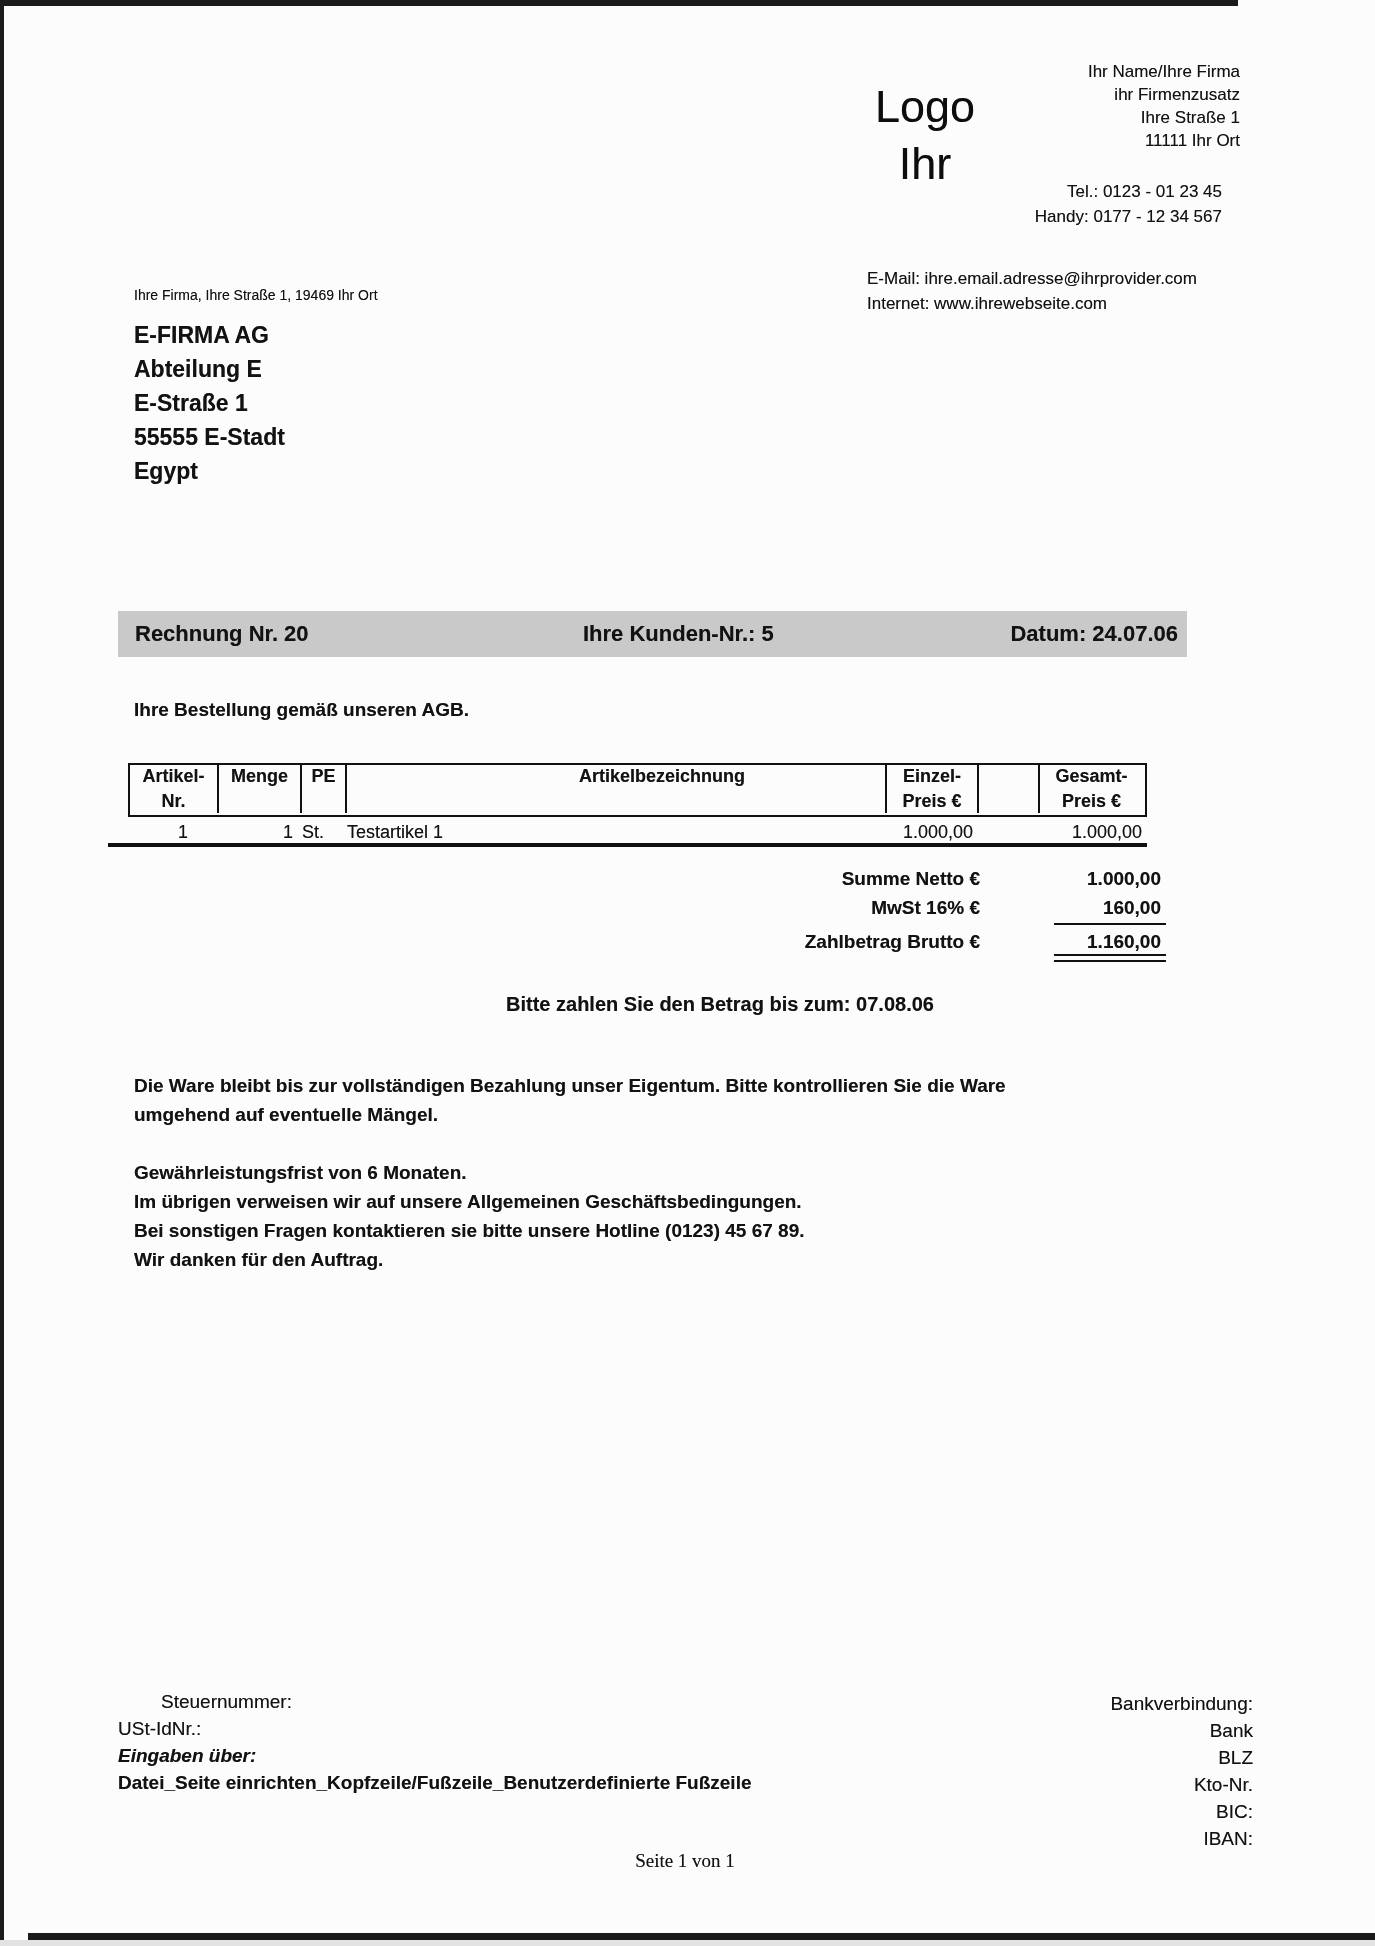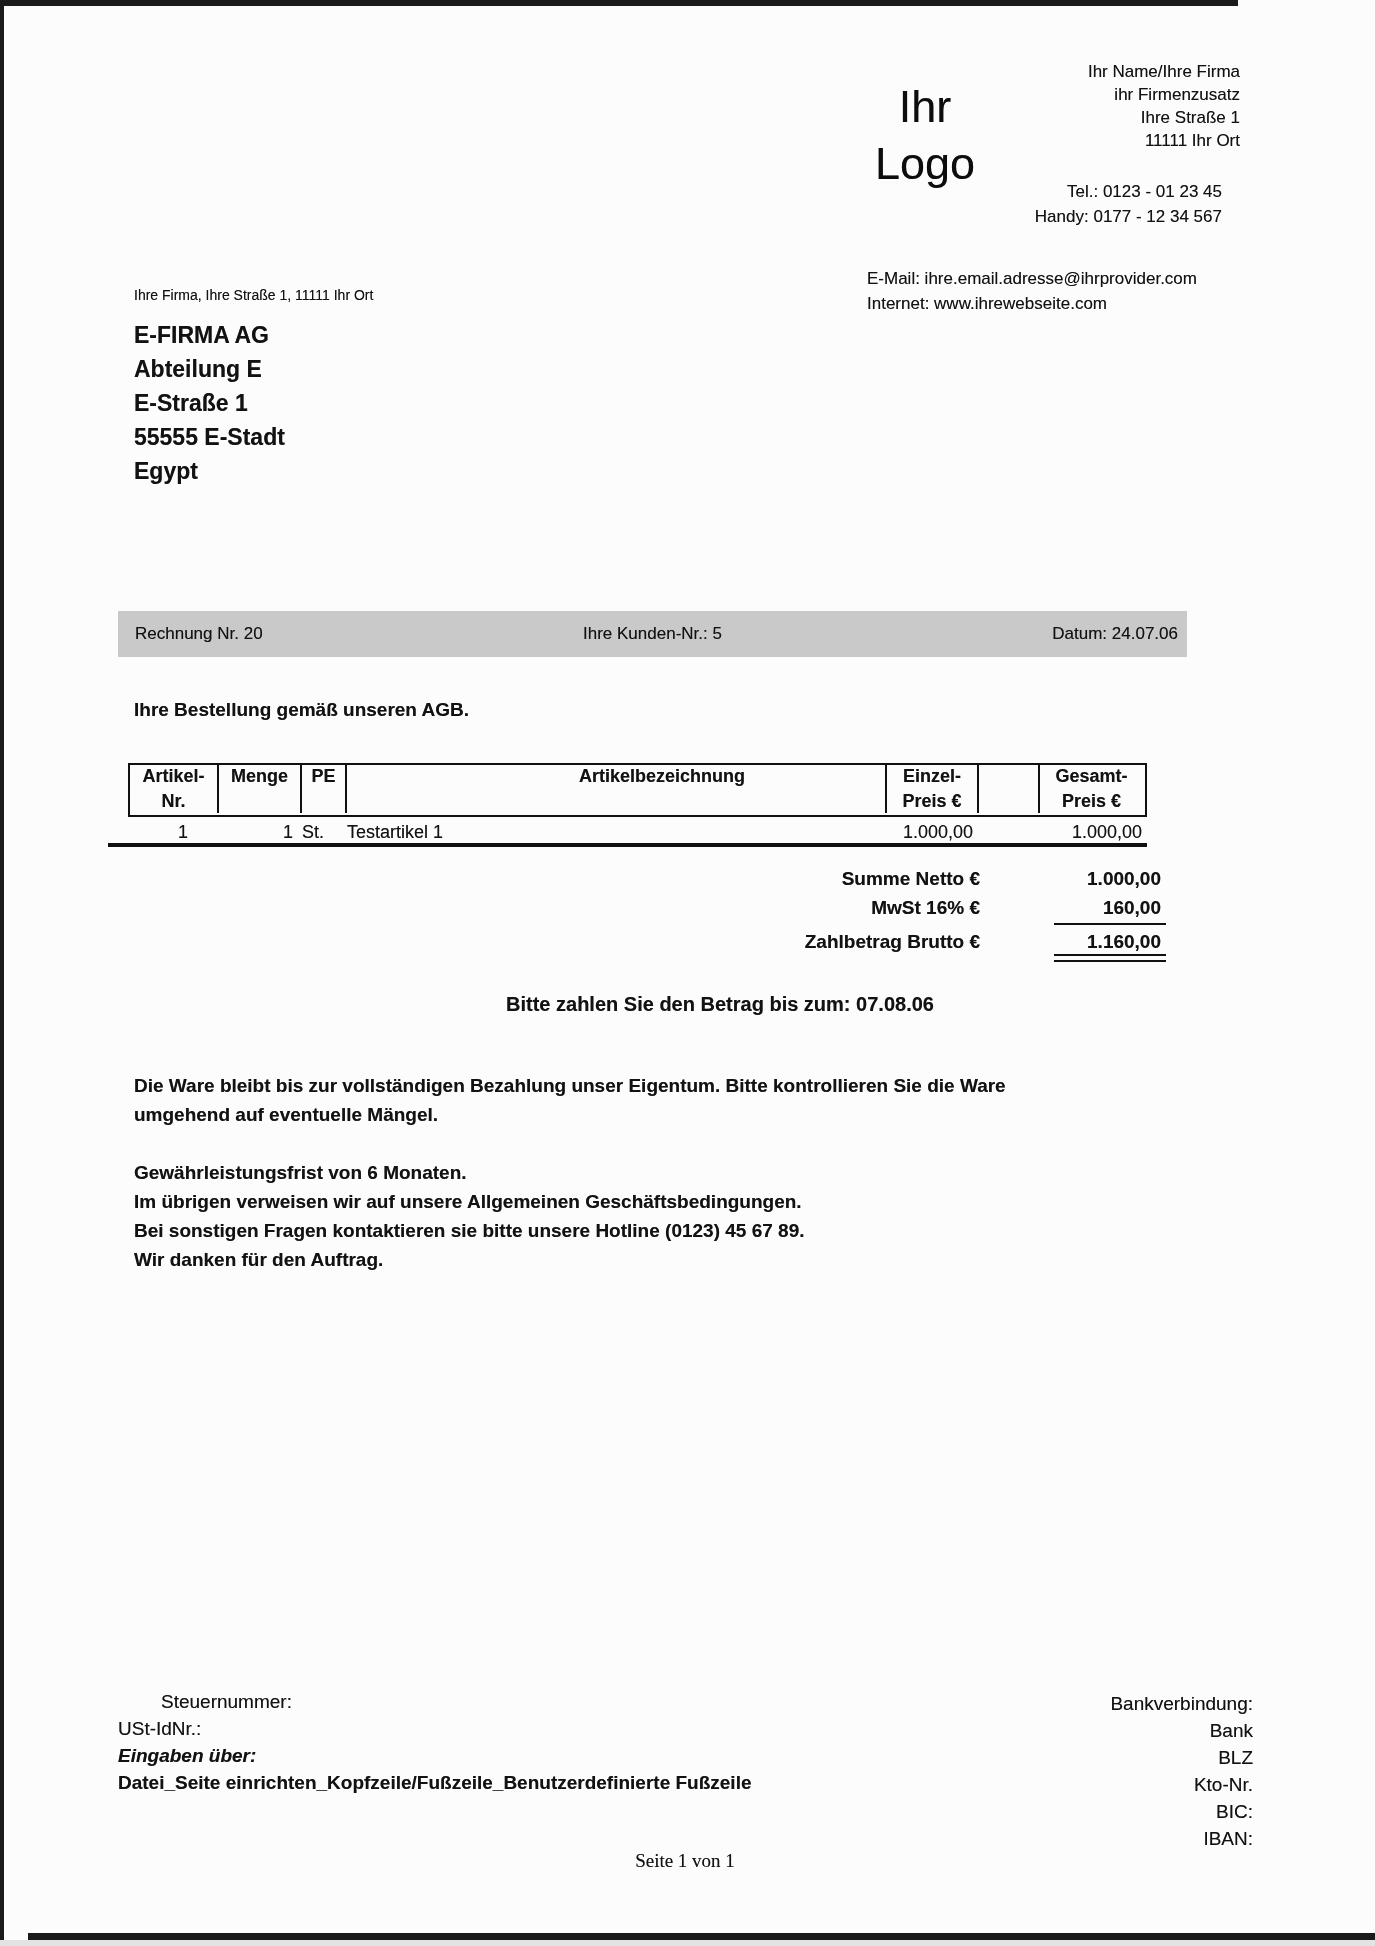--- a/index.html
+++ b/index.html
@@ -14,21 +14,21 @@
   #logo{left:790px;top:78px;width:270px;text-align:center;font-size:45px;line-height:57px;color:#0d0d0d;}
   
   #sender-name-block{right:135px;top:60px;text-align:right;font-size:17px;line-height:23px;}
   #sender-phone-block{right:153px;top:179px;text-align:right;font-size:17px;line-height:25px;}
   #sender-online-block{left:867px;top:266px;text-align:left;font-size:17px;line-height:25px;}
   
   #return-address{left:134px;top:287px;font-size:14px;}
   #recipient-block{left:134px;top:318px;font-size:23px;line-height:34px;font-weight:bold;}
   
   #invoice-bar{left:118px;top:611px;width:1069px;height:46px;background:#c9c9c9;}
-  #invoice-bar span{position:absolute;top:0;line-height:46px;font-size:17px;font-weight:normal;white-space:nowrap;}
+  #invoice-bar span{position:absolute;top:0;line-height:46px;font-size:22px;font-weight:bold;white-space:nowrap;}
   #bar-invoice-no{left:17px;}
   #bar-customer-no{left:465px;}
   #bar-date{right:9px;}
   
   #intro-line{left:134px;top:699px;font-size:19px;font-weight:bold;}
   
   #items-table{left:128px;top:763px;width:1019px;height:86px;font-size:18px;}
   #items-head{position:absolute;left:0;top:0;width:1015px;height:50px;border:2px solid #111;}
   .vline{position:absolute;top:0;width:2px;height:50px;background:#111;}
   .hcell{position:absolute;top:1px;text-align:center;font-weight:bold;line-height:25px;}
@@ -54,40 +54,40 @@
 <body>
 
 <div id="page">
 
   <div class="abs frame" style="left:0;top:0;width:1238px;height:6px;"></div>
   <div class="abs frame" style="left:0;top:4px;width:4px;height:1936px;"></div>
   <div class="abs frame" style="left:28px;top:1933px;width:1347px;height:7px;"></div>
   <div class="abs" id="bottom-gray"></div>
 
   <div class="abs soft" id="logo">
+    <div>Logo</div>
     <div>Ihr</div>
-    <div>Logo</div>
   </div>
 
   <div class="abs soft" id="sender-name-block">
     <div>Ihr Name/Ihre Firma</div>
     <div>ihr Firmenzusatz</div>
     <div>Ihre Straße 1</div>
     <div>11111 Ihr Ort</div>
   </div>
   <div class="abs soft" id="sender-phone-block">
     <div>Tel.: 0123 - 01 23 45</div>
     <div>Handy: 0177 - 12 34 567</div>
   </div>
   <div class="abs soft" id="sender-online-block">
     <div>E-Mail: ihre.email.adresse@ihrprovider.com</div>
     <div>Internet: www.ihrewebseite.com</div>
   </div>
 
-  <div class="abs soft" id="return-address">Ihre Firma, Ihre Straße 1, 11111 Ihr Ort</div>
+  <div class="abs soft" id="return-address">Ihre Firma, Ihre Straße 1, 19469 Ihr Ort</div>
   <div class="abs soft" id="recipient-block">
     <div>E-FIRMA AG</div>
     <div>Abteilung E</div>
     <div>E-Straße 1</div>
     <div>55555 E-Stadt</div>
     <div>Egypt</div>
   </div>
 
   <div class="abs" id="invoice-bar">
     <span class="soft" id="bar-invoice-no">Rechnung Nr. 20</span>

